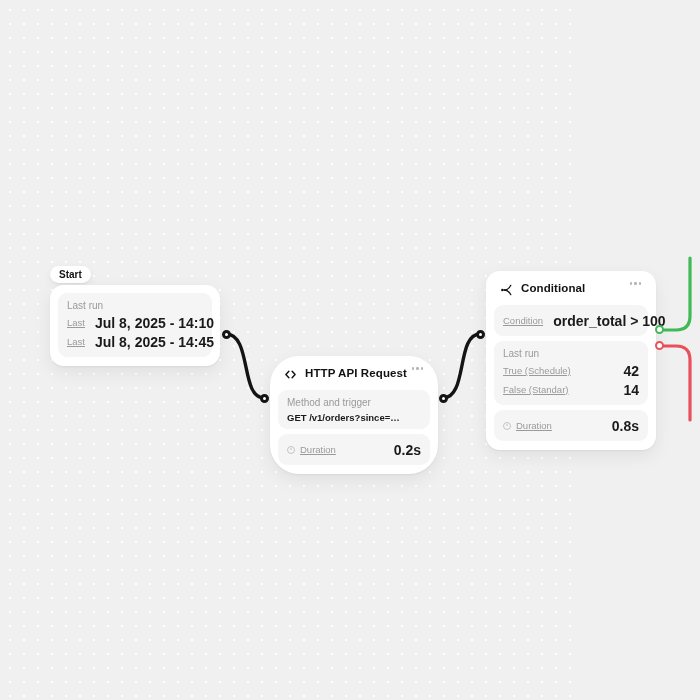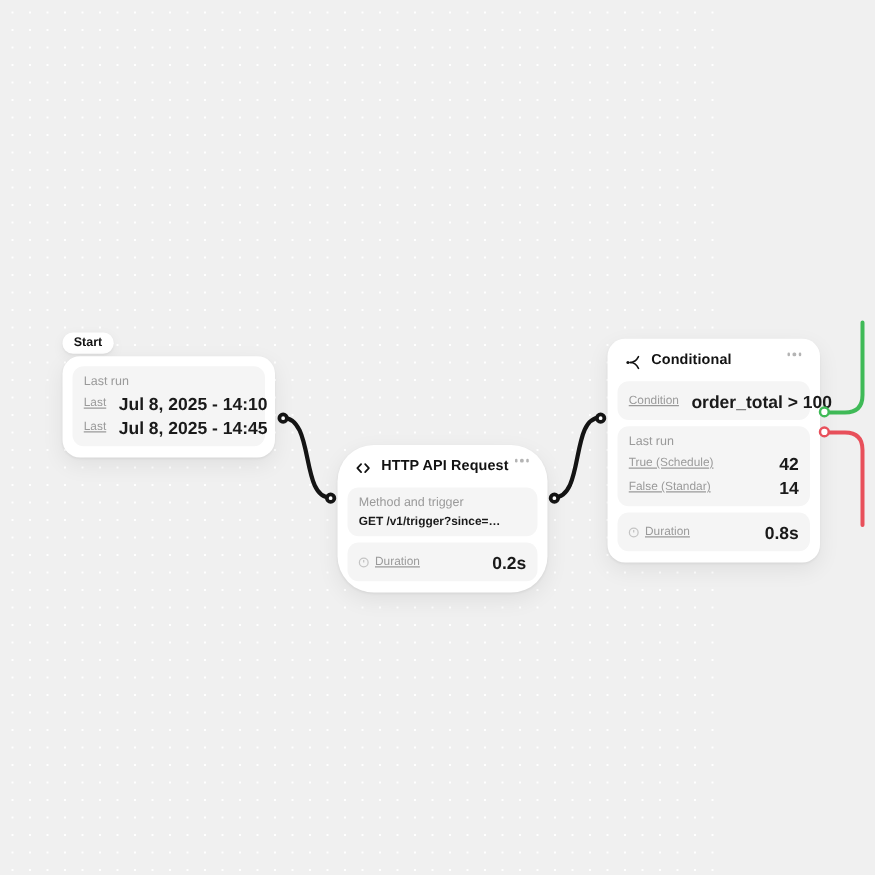--- a/index.html
+++ b/index.html
@@ -225,21 +225,21 @@
       <div class="node-title">HTTP API Request</div>
       <div class="node-menu">
         <span></span>
           <span></span>
           <span></span>
       </div>
     </div>
 
     <div class="field-group">
       <div class="group-title">Method and trigger</div>
-      <div class="stacked-value">GET /v1/trigger?since=…</div>
+      <div class="stacked-value">GET /v1/orders?since=…</div>
     </div>
 
     <div class="field-group">
       <div class="row">
         <div class="row-label">
           <span class="dot-icon"></span>
           <span>Duration</span>
         </div>
         <div class="row-value">0.2s</div>
       </div>

